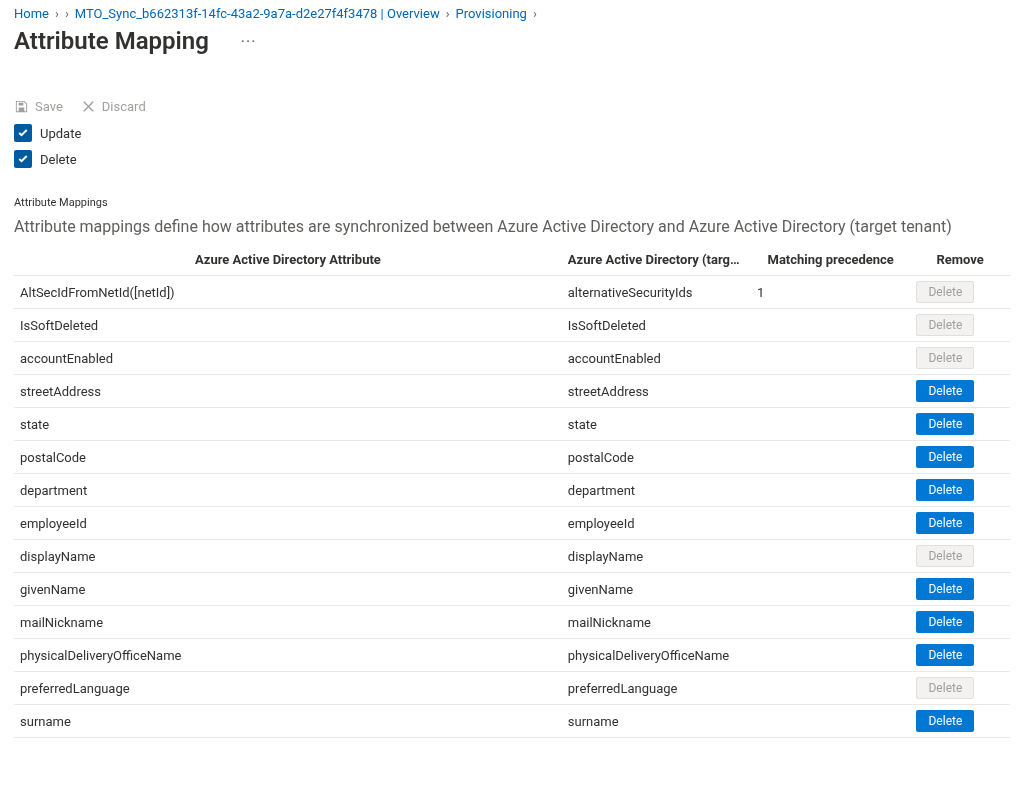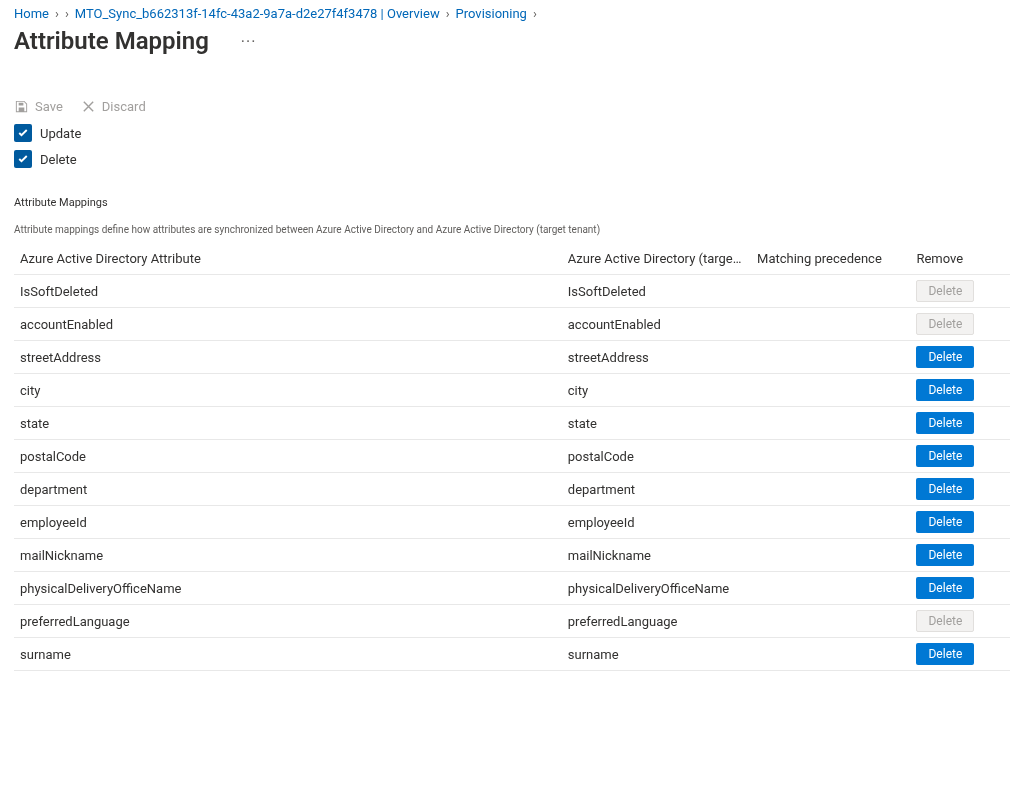--- a/index.html
+++ b/index.html
@@ -42,25 +42,25 @@
   .checkbox {
     width:18px; height:18px; border-radius:2px;
     background: var(--checkbox);
     display:flex; align-items:center; justify-content:center;
     cursor:pointer; flex:0 0 auto;
   }
   .checkbox svg { width:12px; height:12px; stroke:#fff; stroke-width:2.5; fill:none; }
   .cb-label { color: var(--text); }
   
   .section-title { margin-top:28px; font-size:11px; color:var(--text); }
-  .section-desc  { margin-top:15px; font-size:10px; color:var(--muted); }
+  .section-desc  { margin-top:8px; font-size:16px; color:var(--muted); }
   
   table { width:100%; border-collapse:collapse; margin-top:8px; table-layout:fixed; }
   thead th {
-    text-align:left; font-weight:400; font-size:13px;
+    text-align:center; font-weight:700; font-size:13px;
     padding:8px 6px; border-bottom:1px solid var(--row-border);
     white-space:nowrap; overflow:hidden; text-overflow:ellipsis;
   }
   tbody td {
     padding:5px 6px; border-bottom:1px solid var(--row-border);
     font-size:13px; white-space:nowrap; overflow:hidden; text-overflow:ellipsis;
     vertical-align:middle;
   }
   tbody td:first-child { padding-left:6px; }
   col.c1 { width:55%; }
@@ -139,44 +139,44 @@
   <thead>
     <tr>
       <th>Azure Active Directory Attribute</th>
       <th>Azure Active Directory (target tenant) …</th>
       <th>Matching precedence</th>
       <th>Remove</th>
     </tr>
   </thead>
   <tbody id="rows">
       <tr>
+        <td>AltSecIdFromNetId([netId])</td>
+        <td>alternativeSecurityIds</td>
+        <td>1</td>
+        <td class="remove-cell"><span class="btn disabled">Delete</span></td>
+      </tr>
+      <tr>
         <td>IsSoftDeleted</td>
         <td>IsSoftDeleted</td>
         <td></td>
         <td class="remove-cell"><span class="btn disabled">Delete</span></td>
       </tr>
       <tr>
         <td>accountEnabled</td>
         <td>accountEnabled</td>
         <td></td>
         <td class="remove-cell"><span class="btn disabled">Delete</span></td>
       </tr>
       <tr>
         <td>streetAddress</td>
         <td>streetAddress</td>
         <td></td>
         <td class="remove-cell"><span class="btn primary">Delete</span></td>
       </tr>
       <tr>
-        <td>city</td>
-        <td>city</td>
-        <td></td>
-        <td class="remove-cell"><span class="btn primary">Delete</span></td>
-      </tr>
-      <tr>
         <td>state</td>
         <td>state</td>
         <td></td>
         <td class="remove-cell"><span class="btn primary">Delete</span></td>
       </tr>
       <tr>
         <td>postalCode</td>
         <td>postalCode</td>
         <td></td>
         <td class="remove-cell"><span class="btn primary">Delete</span></td>
@@ -187,20 +187,32 @@
         <td></td>
         <td class="remove-cell"><span class="btn primary">Delete</span></td>
       </tr>
       <tr>
         <td>employeeId</td>
         <td>employeeId</td>
         <td></td>
         <td class="remove-cell"><span class="btn primary">Delete</span></td>
       </tr>
       <tr>
+        <td>displayName</td>
+        <td>displayName</td>
+        <td></td>
+        <td class="remove-cell"><span class="btn disabled">Delete</span></td>
+      </tr>
+      <tr>
+        <td>givenName</td>
+        <td>givenName</td>
+        <td></td>
+        <td class="remove-cell"><span class="btn primary">Delete</span></td>
+      </tr>
+      <tr>
         <td>mailNickname</td>
         <td>mailNickname</td>
         <td></td>
         <td class="remove-cell"><span class="btn primary">Delete</span></td>
       </tr>
       <tr>
         <td>physicalDeliveryOfficeName</td>
         <td>physicalDeliveryOfficeName</td>
         <td></td>
         <td class="remove-cell"><span class="btn primary">Delete</span></td>

